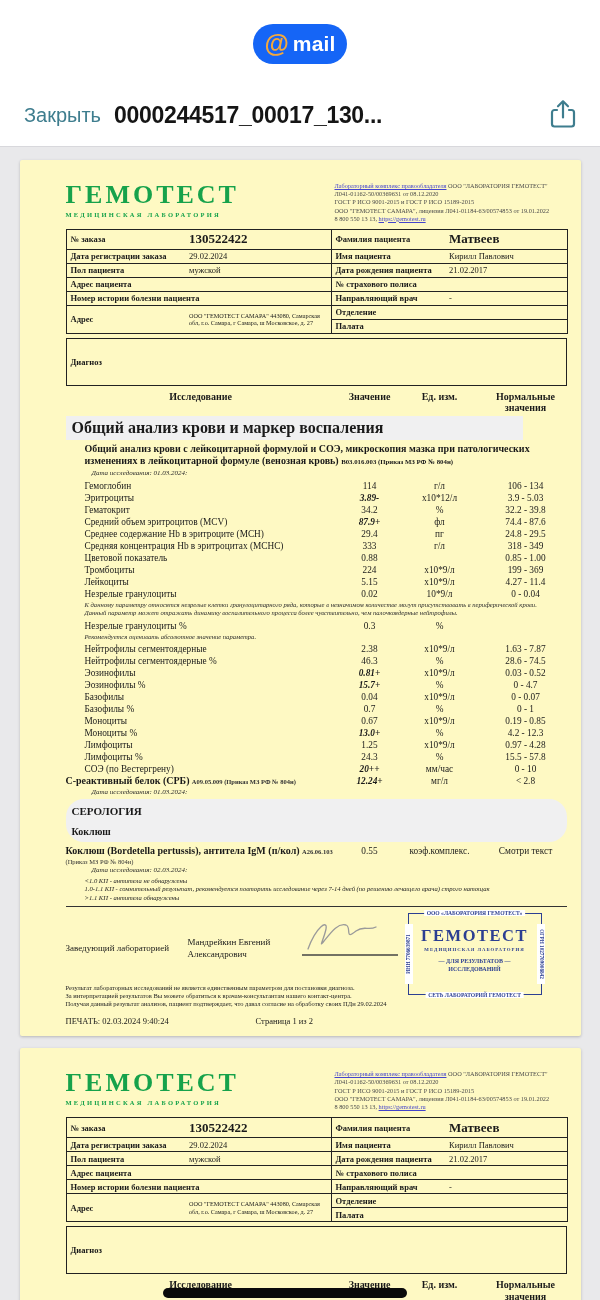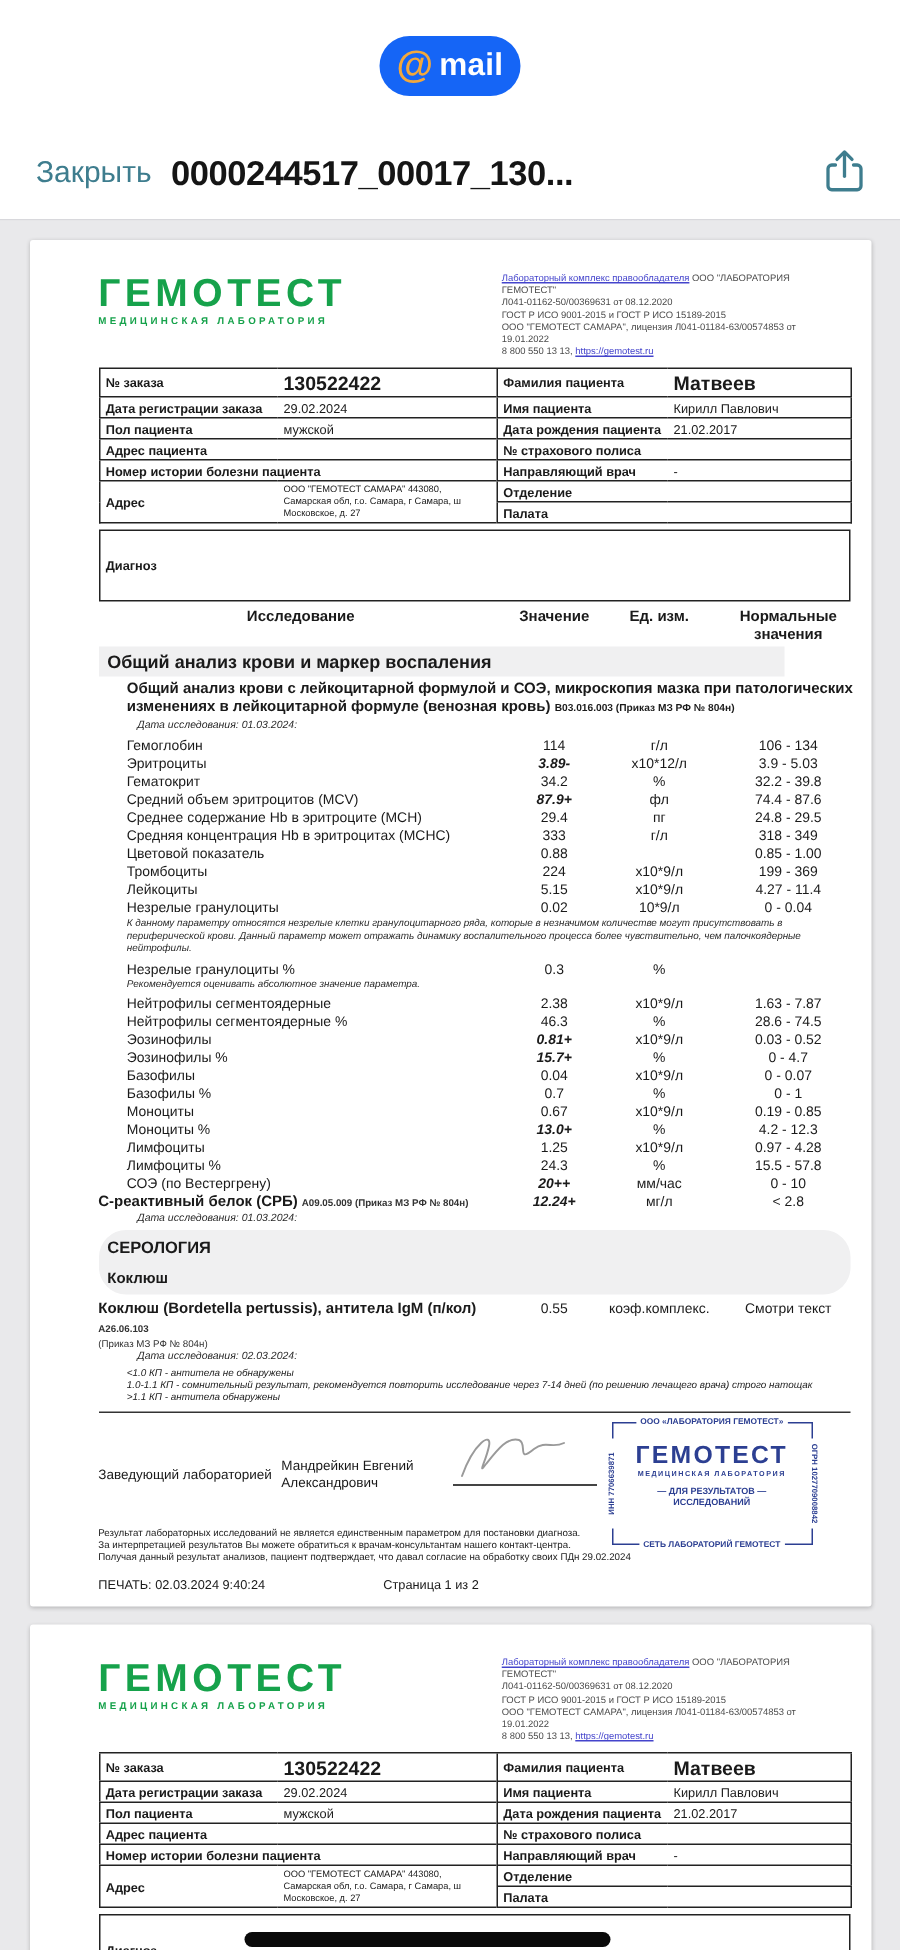--- a/index.html
+++ b/index.html
@@ -17,22 +17,22 @@
   .mail-word { color:#fff; font-size:21px; font-weight:600; letter-spacing:.2px; }
   .toolbar { position:absolute; left:0; right:0; top:94px; height:42px;
     display:flex; align-items:center; padding:0 24px; }
   .close-btn { background:none; border:none; padding:0; color:#3e7d8e; font-size:20px;
     font-family:inherit; cursor:pointer; flex:none; }
   .doc-title { flex:1; margin-left:13px; font-size:23px; font-weight:bold; color:#151515;
     letter-spacing:-.3px; white-space:nowrap; overflow:hidden; }
   .share-btn { background:none; border:none; padding:0; cursor:pointer; flex:none; }
   
   .viewer { padding-top:13px; }
-  .card { width:561px; margin:0 auto 12px; background:#ffffff; border-radius:2px;
-    box-shadow:0 1px 3px rgba(0,0,0,.22); padding:16px 0 6px; box-sizing:border-box; }
+  .card { width:561px; margin:0 auto 12px; background:#fef9c3; border-radius:2px;
+    box-shadow:0 1px 3px rgba(0,0,0,.22); padding:16px 0 6px; box-sizing:border-box;font-family:Liberation Serif, serif; }
   
   .lab-head { display:flex; justify-content:space-between; margin:6px 18px 6px 46px; }
   .logo-main { color:#16a24b; font-size:26px; font-weight:bold; letter-spacing:3px; line-height:1; }
   .logo-sub  { color:#16a24b; font-size:6.5px; font-weight:bold; letter-spacing:2.2px; margin-top:3px; }
   .reg-block { width:228px; font-size:6.3px; line-height:1.3; color:#4a4a4a; }
   .reg-link { color:#4444cc; text-decoration:underline; cursor:pointer; }
   
   .order-table { margin-left:46px; width:501px; border-collapse:collapse; table-layout:fixed;
     font-size:8.5px; border:1.5px solid #222; }
   .order-table td { border-top:1px solid #222; padding:1.5px 4px; vertical-align:middle; overflow:hidden; }
@@ -41,21 +41,21 @@
   .order-table .big { font-size:13px; font-weight:bold; }
   .order-table .tinyv { font-size:6.2px; line-height:1.25; }
   .diag-box { margin:4px 0 0 46px; width:501px; box-sizing:border-box; border:1.5px solid #222;
     font-size:8.5px; font-weight:bold; padding:18px 4px; min-height:13px; }
   
   .res-header { display:grid; grid-template-columns:274px 60px 80px 92px; width:506px;
     margin:5px 0 2px 46px; font-size:10px; font-weight:bold; align-items:start; line-height:11.5px; }
   .h-study { text-align:center; padding-right:4px; }
   .h-val, .h-unit, .h-normal { text-align:center; }
   .sec-bar { margin:2px 0 0 46px; width:457px; box-sizing:border-box; background:#f0f0f1;
-    font-weight:bold; font-size:12px; padding:3px 6px; }
+    font-weight:bold; font-size:16px; padding:3px 6px; }
   .sec-group { margin:2px 0 0 46px; width:501px; box-sizing:border-box; background:#f0f0f1;
     padding:6px 6px 5px;border-radius:18px; }
   .sec-title { font-weight:bold; font-size:11px; }
   .sec-sub { font-weight:bold; font-size:10px; margin-top:9px; }
   .test-title { margin:3px 0 1px 65px; width:488px; font-size:10px; font-weight:bold; line-height:12px; }
   .tcode { font-size:6.8px; font-weight:bold; }
   .date-line { margin:0 0 2px 72px; font-size:7px; font-style:italic; color:#2a2a2a; height:9px; }
   .rows { margin-left:46px; width:506px; }
   .trow { display:grid; grid-template-columns:274px 60px 80px 92px; width:506px;
     font-size:9.3px; line-height:12px; align-items:start; }

